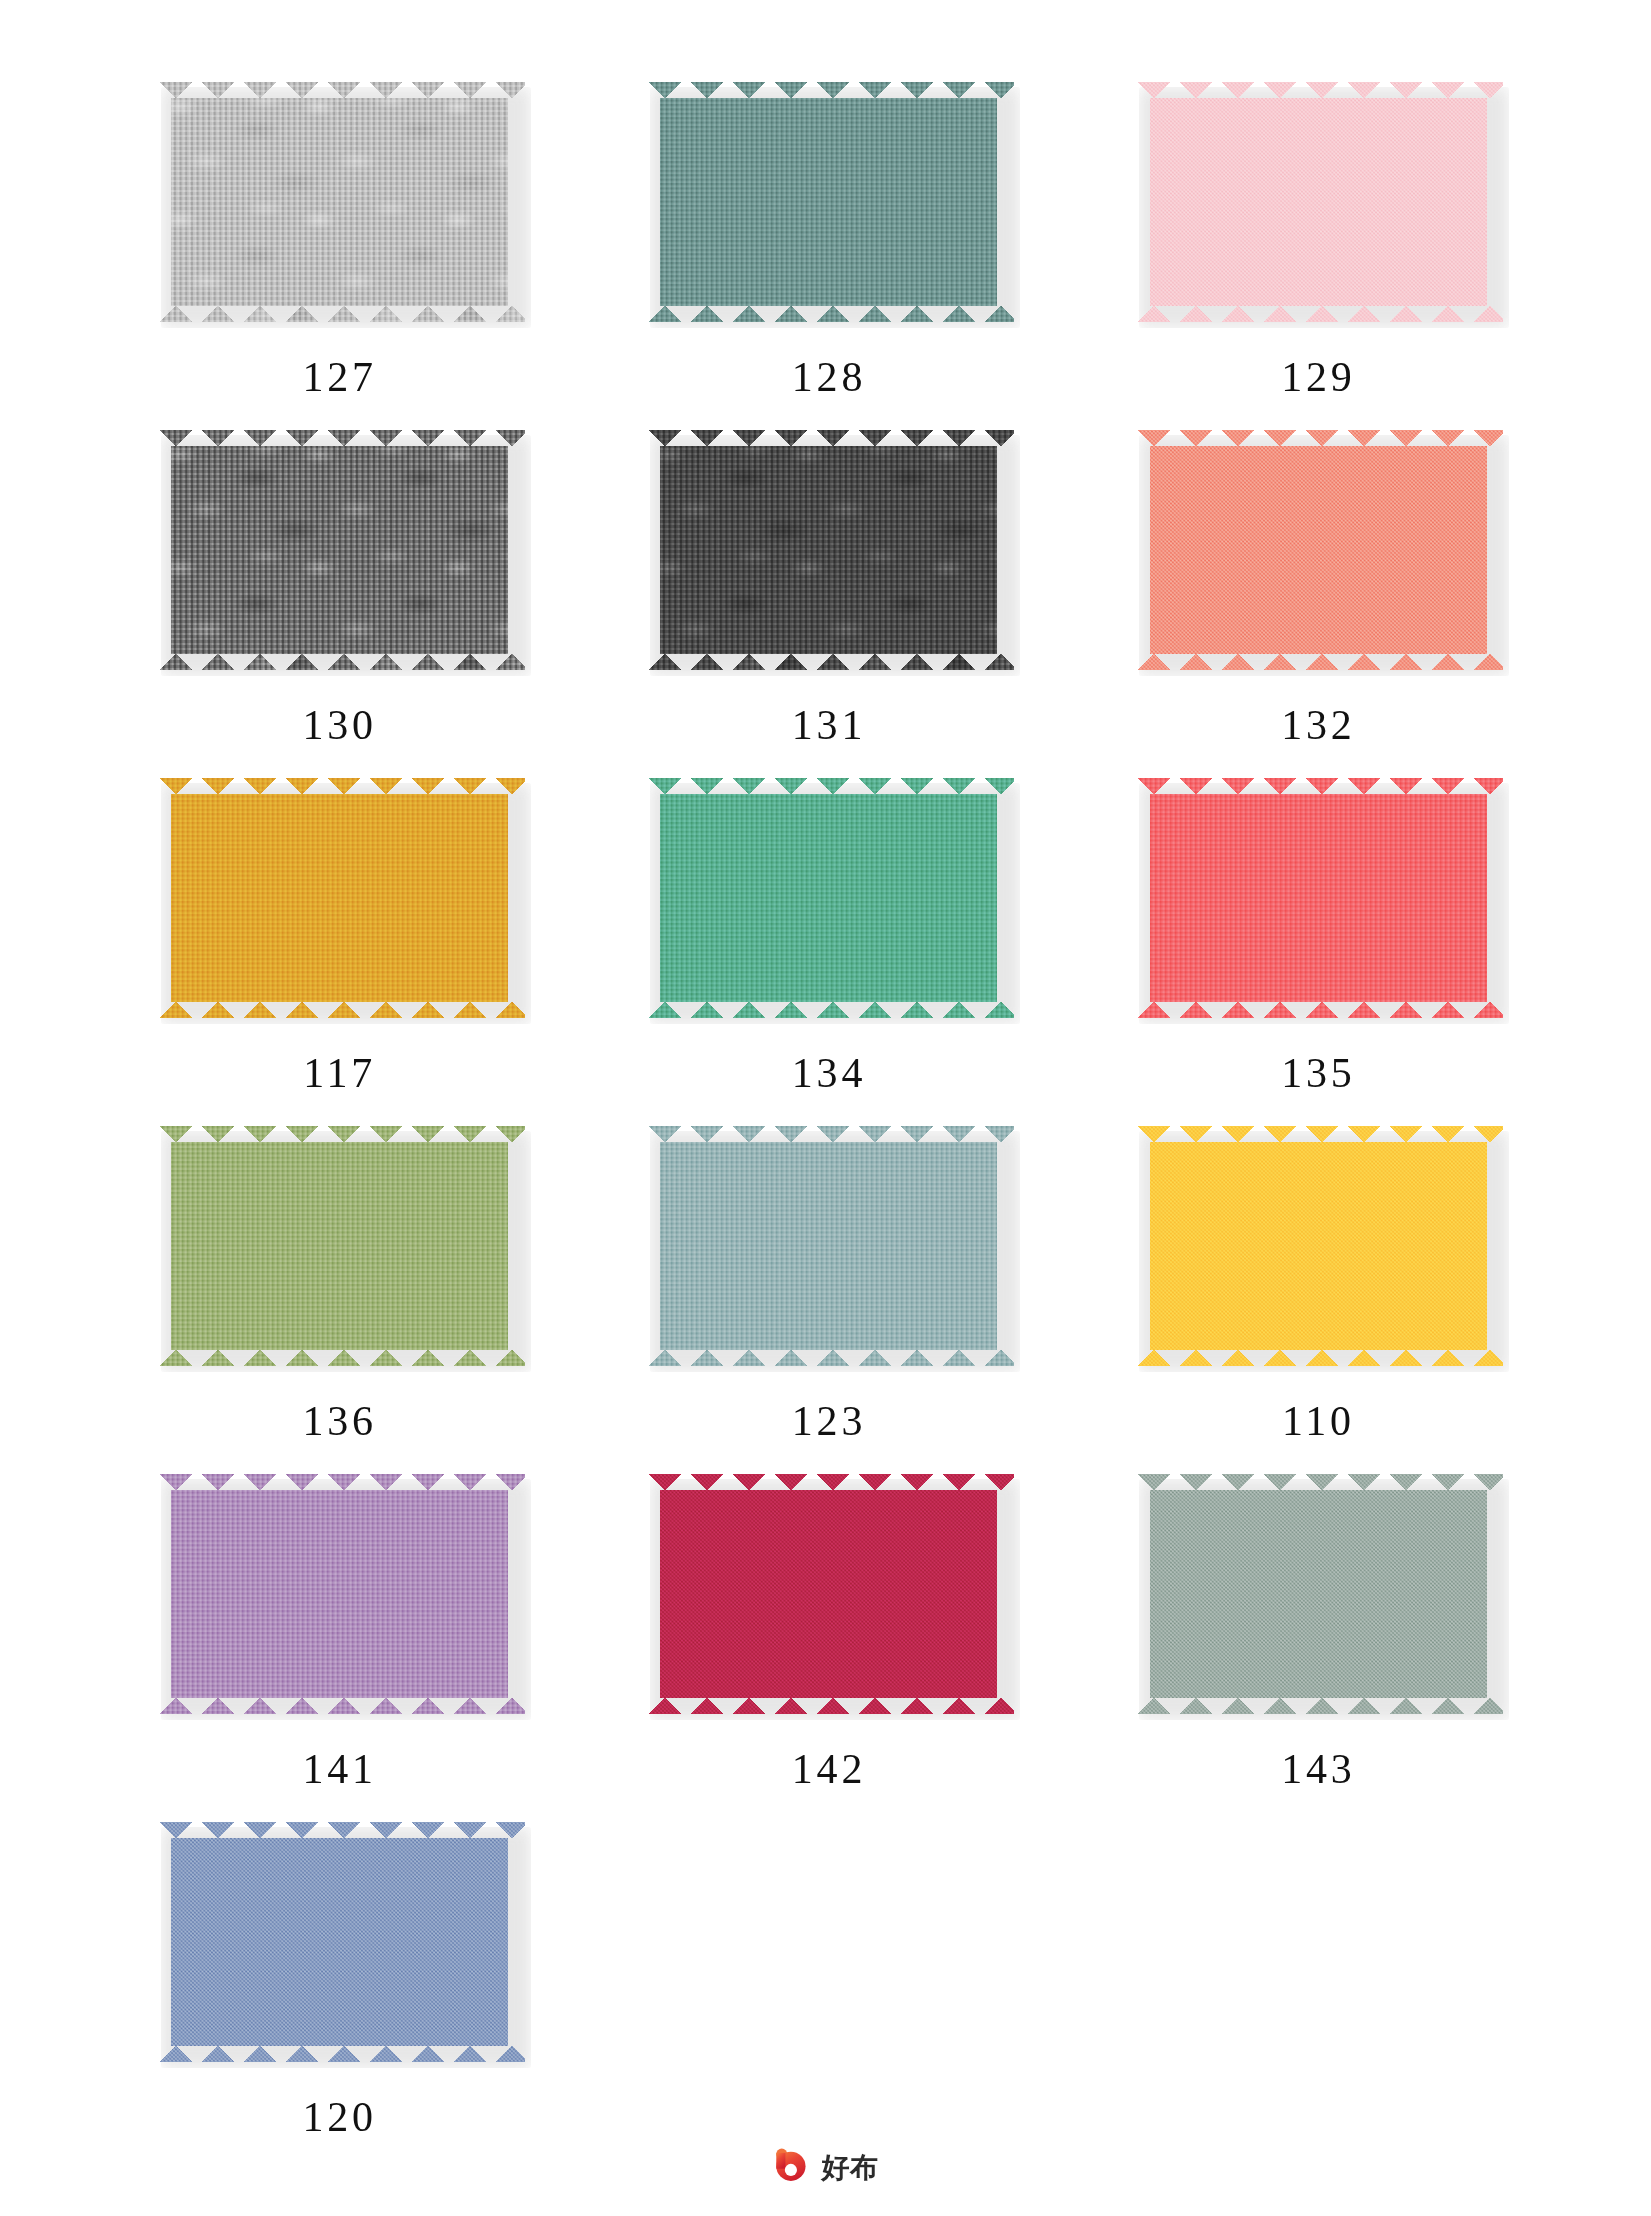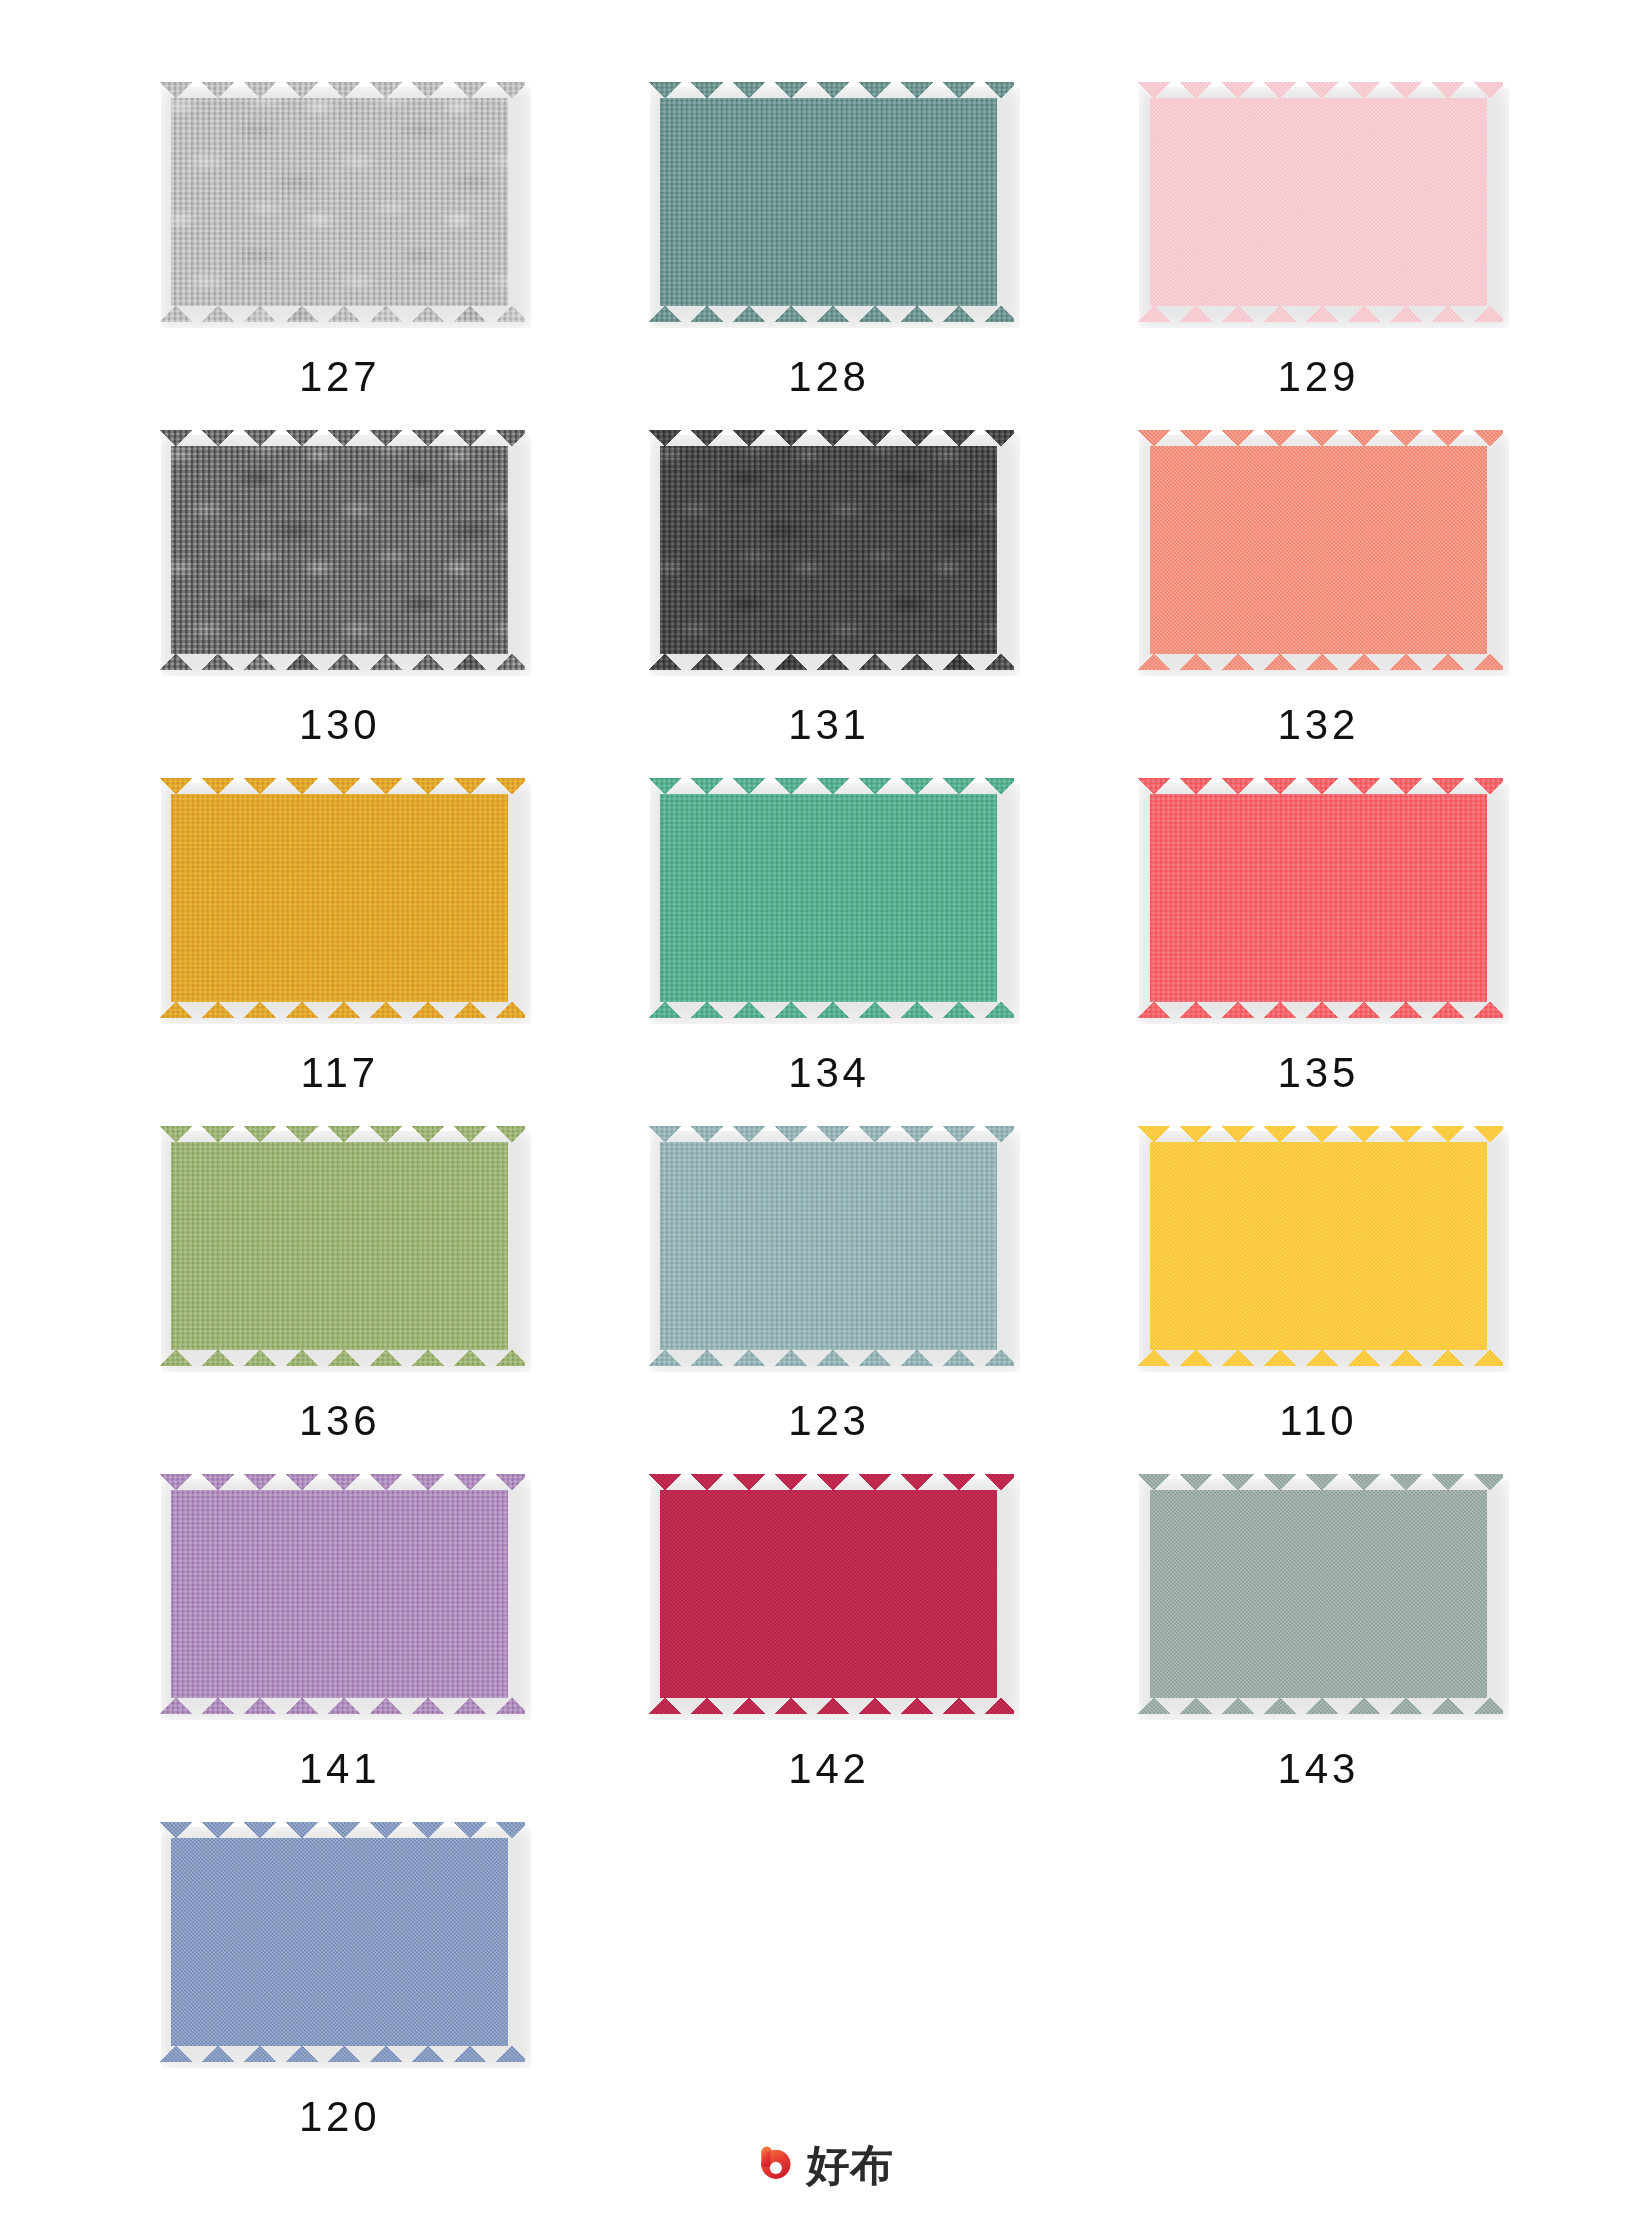--- a/index.html
+++ b/index.html
@@ -150,21 +150,21 @@
   }
 
   
   .swatch-label {
     margin-top: 28px;
     font-size: 42px;
     font-weight: 400;
     letter-spacing: 3.8px;
     color: #111111;
     line-height: 1;
-    font-family: Liberation Sans, sans-serif;
+    font-family: Liberation Serif, serif;
     text-align: center;
   }
 
   
   #footer-logo {
     position: absolute;
     left: 0;
     right: 0;
     bottom: 29px;
     display: flex;
@@ -173,21 +173,21 @@
     gap: 10px;
   }
 
   #logo-mark {
     width: 39px;
     height: 39px;
     display: block;
   }
 
   #logo-text {
-    font-size: 43px;
+    font-size: 28px;
     font-weight: 700;
     color: #2b2b2b;
     letter-spacing: 0.6px;
     line-height: 1;
     font-family: "DejaVu Sans", "Liberation Sans", sans-serif;
   }
 </style>
 </head>
 <body>
 

